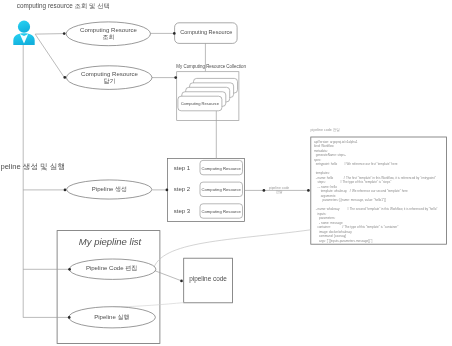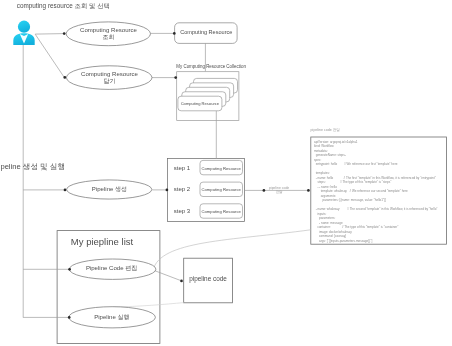--- a/index.html
+++ b/index.html
@@ -12,21 +12,21 @@
   .uc{text-align:center;font-size:6.05px;line-height:7.3px;transform:translateX(-50%);}
   .uc1{left:108.5px;top:26.8px;}
   .uc2{left:109.5px;top:70.6px;}
   .uc3{left:109.5px;top:186.2px;}
   .uc4{left:111.6px;top:265.4px;}
   .uc5{left:111.9px;top:313.6px;}
   .t-crbox{left:206.3px;top:29.4px;font-size:5.55px;transform:translateX(-50%);}
   .t-colltitle{left:176.3px;top:63.5px;font-size:4.45px;}
   .t-collcard{left:199.9px;top:100.7px;font-size:4.1px;transform:translateX(-50%);}
   .t-pcbox{left:208.0px;top:275.4px;font-size:6.4px;transform:translateX(-50%);}
-  .t-pltitle{left:102px;top:235.5px;font-size:9.5px;transform:translateX(-50%);}
+  .t-pltitle{left:110px;top:235.5px;font-size:9.5px;transform:translateX(-50%);font-style:italic;}
   .stepname{font-size:6.0px;left:173.8px;}
   .s1{top:164.6px;} .s2{top:186.3px;} .s3{top:208.0px;}
   .stepres{font-size:4.2px;left:221.2px;transform:translateX(-50%);}
   .r1{top:165.5px;} .r2{top:187.2px;} .r3{top:208.9px;}
   .t-transfer{left:279.1px;top:186.9px;font-size:3.45px;line-height:3.85px;text-align:center;transform:translateX(-50%);color:#9a9a9a;}
   .t-codetitle{left:310.6px;top:127.5px;font-size:3.6px;color:#999;}
   .codebox{position:absolute;left:314px;top:140px;margin:0;padding:0;
     font-family:"Liberation Sans",sans-serif;font-size:3.05px;line-height:4.49px;
     color:#8a8a8a;white-space:pre;}
 </style>

